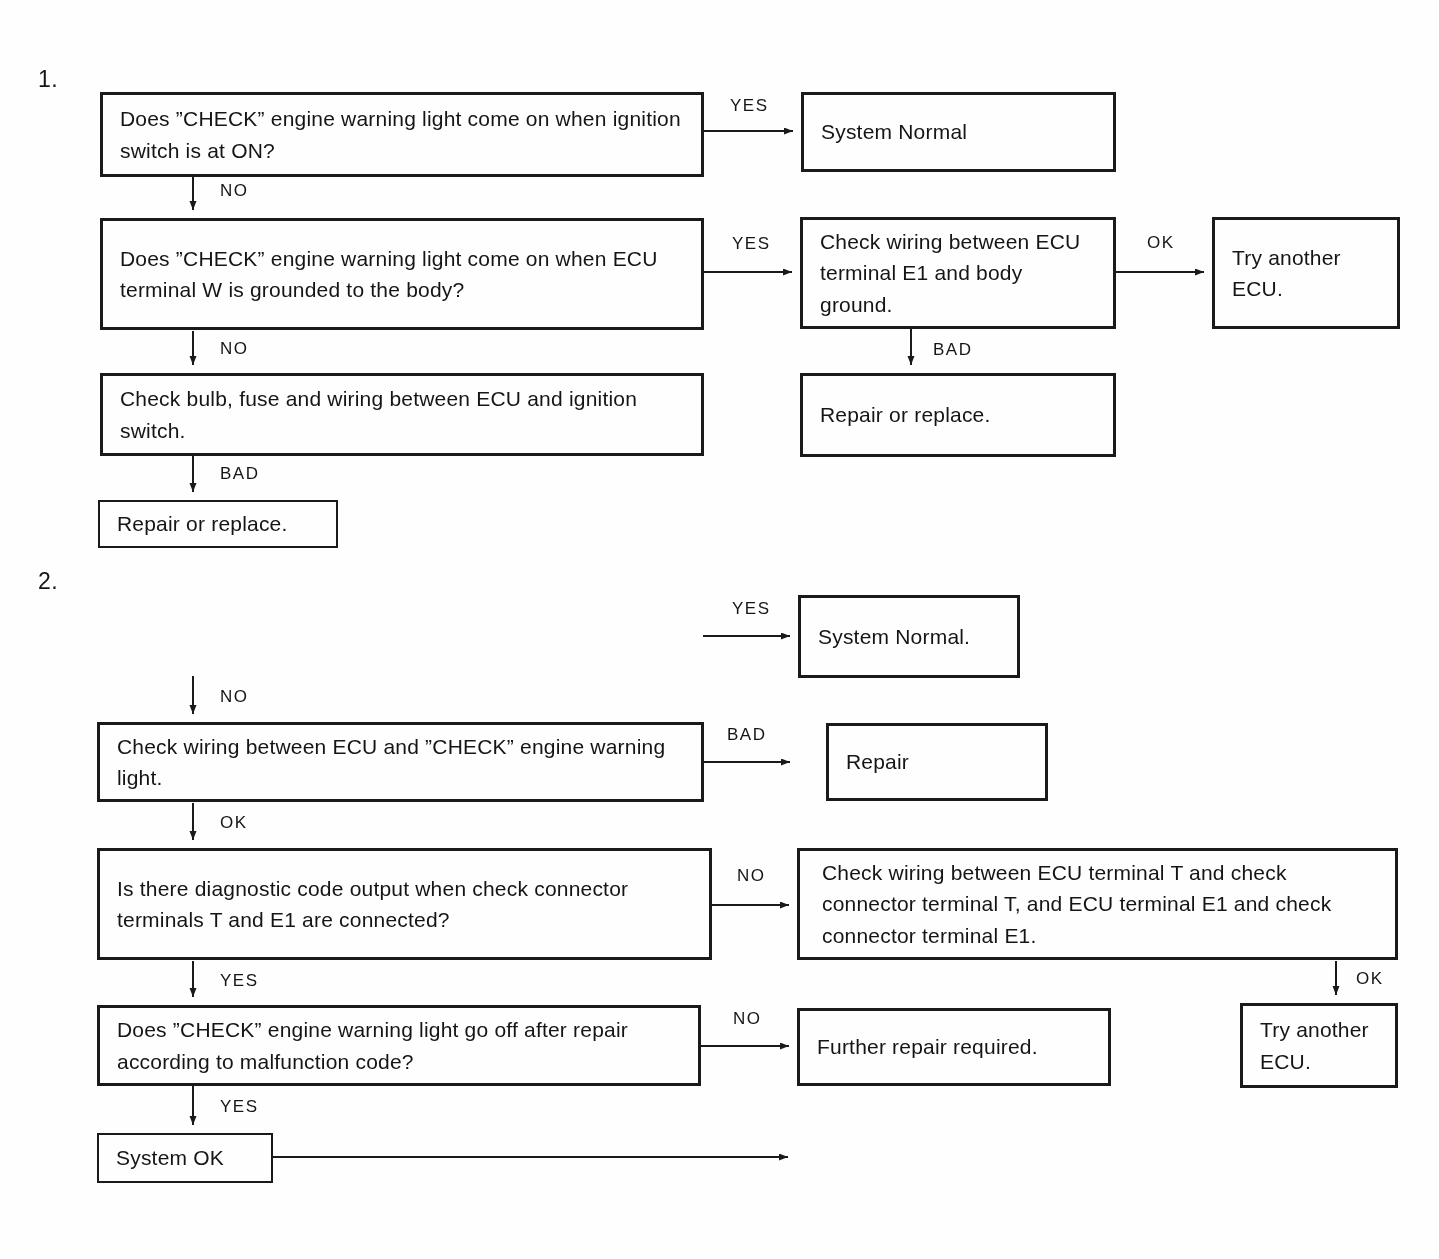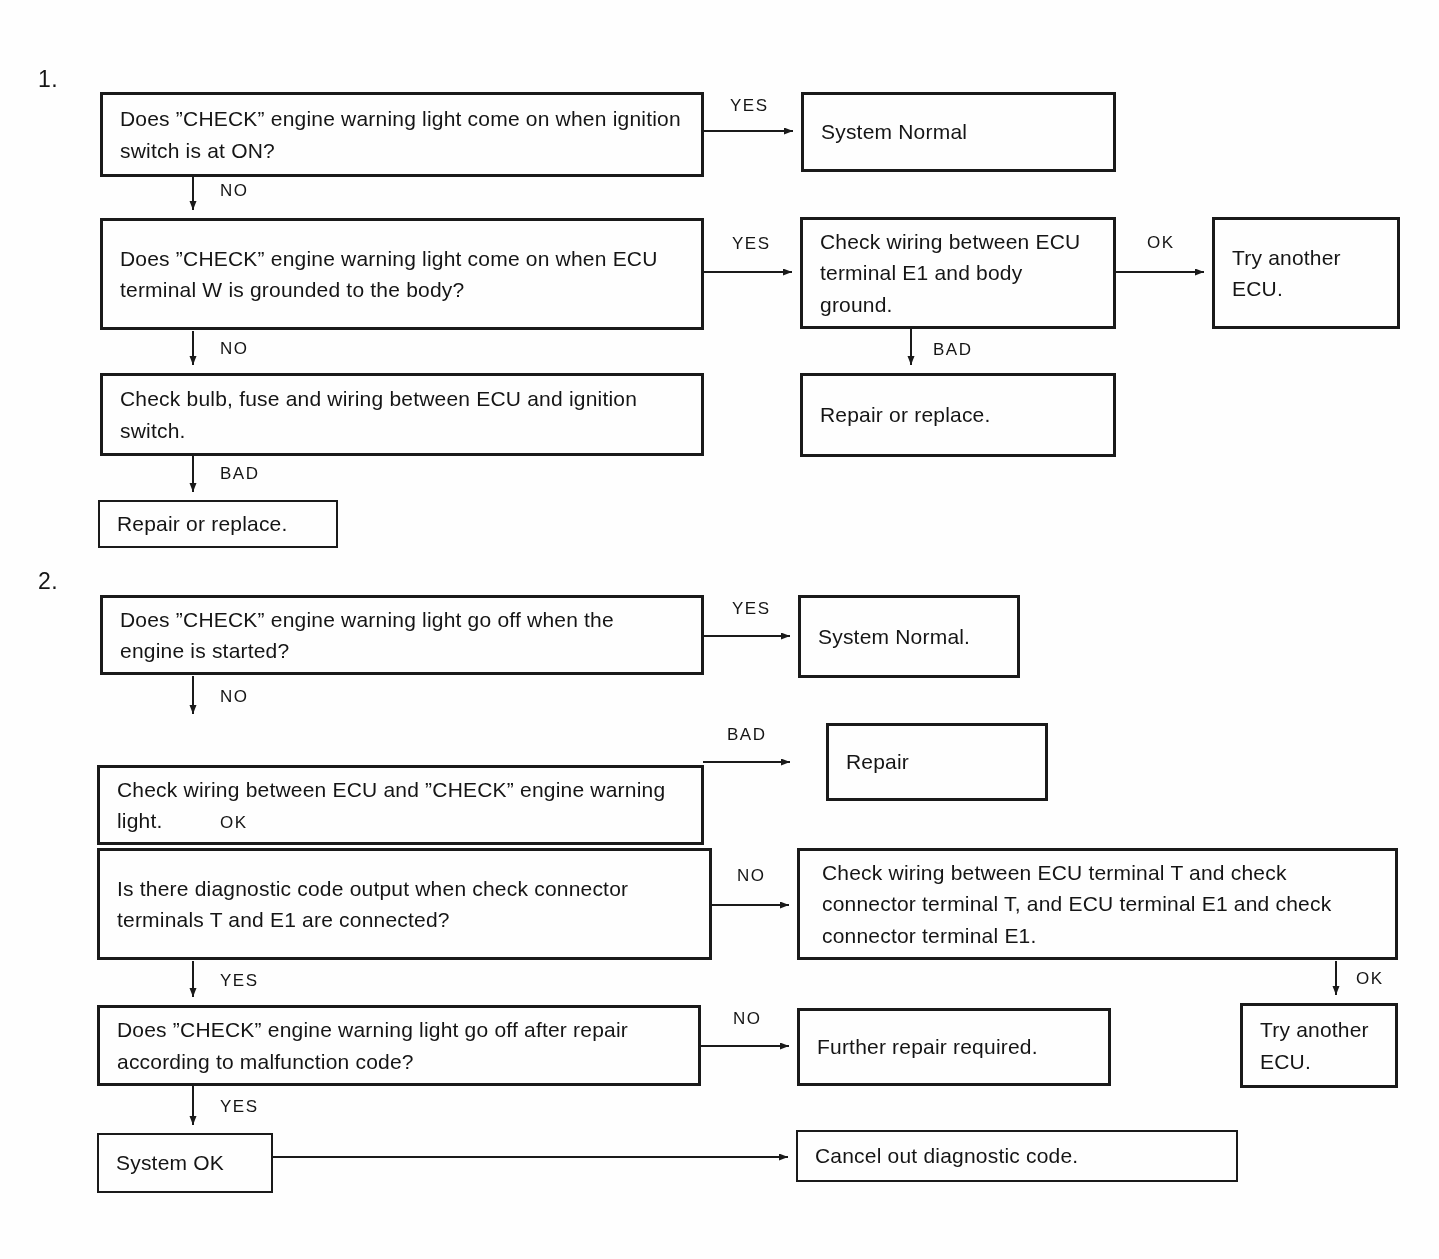--- a/index.html
+++ b/index.html
@@ -67,31 +67,29 @@
   <div class="box" style="left:98px;top:500px;width:240px;height:48px;border-width:2px;">Repair or replace.</div>
 
   <div class="lbl" style="left:730px;top:96px;">YES</div>
   <div class="lbl" style="left:220px;top:181px;">NO</div>
   <div class="lbl" style="left:732px;top:234px;">YES</div>
   <div class="lbl" style="left:1147px;top:233px;">OK</div>
   <div class="lbl" style="left:933px;top:340px;">BAD</div>
   <div class="lbl" style="left:220px;top:339px;">NO</div>
   <div class="lbl" style="left:220px;top:464px;">BAD</div>
 
-  <div class="box" style="left:100px;top:595px;width:604px;height:80px;">Does ”CHECK” engine warning light go off when the engine is started?</div>
   <div class="box" style="left:798px;top:595px;width:222px;height:83px;">System Normal.</div>
-  <div class="box" style="left:97px;top:722px;width:607px;height:80px;margin-top:43px;">Check wiring between ECU and ”CHECK” engine warning light.</div>
+  <div class="box" style="left:97px;top:722px;width:607px;height:80px;">Check wiring between ECU and ”CHECK” engine warning light.</div>
   <div class="box" style="left:798px;top:723px;width:222px;height:78px;margin-left:28px;">Repair</div>
   <div class="box" style="left:97px;top:848px;width:615px;height:112px;">Is there diagnostic code output when check connector terminals T and E1 are connected?</div>
   <div class="box" style="left:797px;top:848px;width:601px;height:112px;padding-left:22px;">Check wiring between ECU terminal T and check connector terminal T, and ECU terminal E1 and check connector terminal E1.</div>
   <div class="box" style="left:797px;top:1008px;width:314px;height:78px;">Further repair required.</div>
   <div class="box" style="left:97px;top:1005px;width:604px;height:81px;">Does ”CHECK” engine warning light go off after repair according to malfunction code?</div>
   <div class="box" style="left:1240px;top:1003px;width:158px;height:85px;">Try another ECU.</div>
-  <div class="box" style="left:97px;top:1133px;width:176px;height:60px;border-width:2px;">System OK</div>
-  <div class="box" style="left:796px;top:1130px;width:442px;height:52px;border-width:2px;">Cancel out diagnostic code.</div>
+  <div class="box" style="left:97px;top:1133px;width:176px;height:50px;border-width:2px;">System OK</div>
 
   <div class="lbl" style="left:732px;top:599px;">YES</div>
   <div class="lbl" style="left:220px;top:687px;">NO</div>
   <div class="lbl" style="left:727px;top:725px;">BAD</div>
   <div class="lbl" style="left:220px;top:813px;">OK</div>
   <div class="lbl" style="left:737px;top:866px;">NO</div>
   <div class="lbl" style="left:220px;top:971px;">YES</div>
   <div class="lbl" style="left:1356px;top:969px;">OK</div>
   <div class="lbl" style="left:733px;top:1009px;">NO</div>
   <div class="lbl" style="left:220px;top:1097px;">YES</div>

